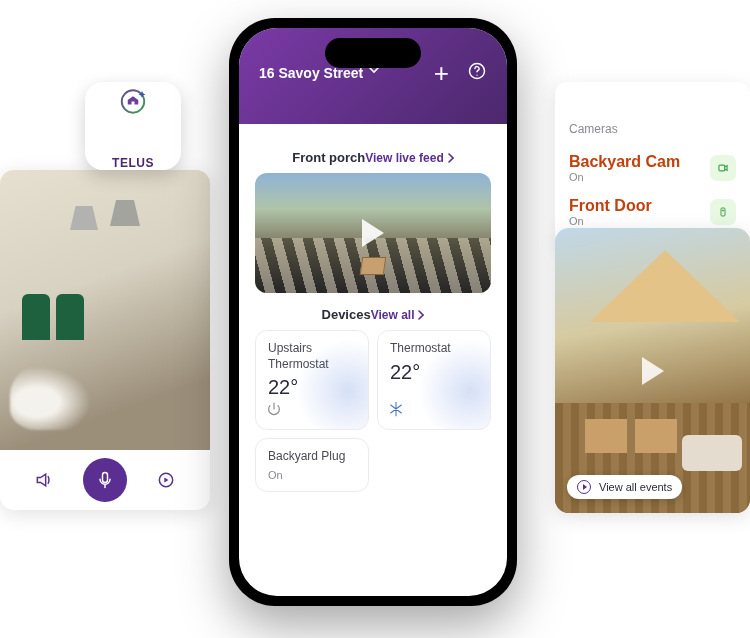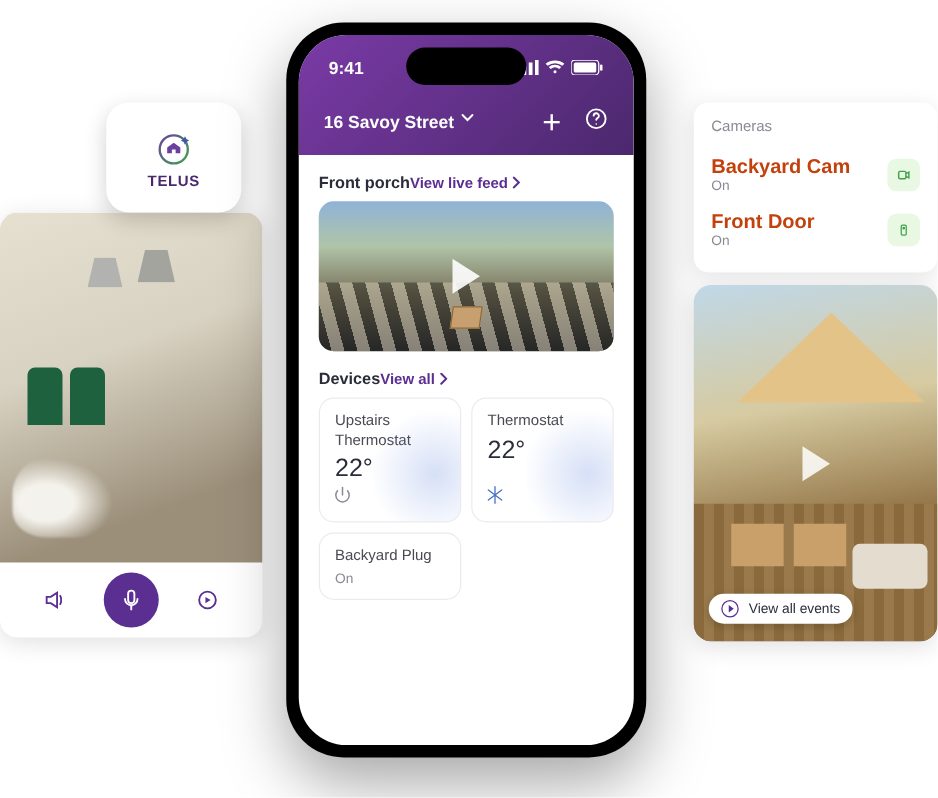--- a/index.html
+++ b/index.html
@@ -20,24 +20,24 @@
   .left-feed .image { height: 280px; background: linear-gradient(160deg, #e6e0d0 0%, #d8d2c2 40%, #9b8f7a 80%); position: relative; }
   .left-feed .controls { display:flex; align-items:center; justify-content:center; gap:22px; height:60px; }
   .ctrl-btn { width:34px; height:34px; display:flex; align-items:center; justify-content:center; color:#5b2f91; }
   .ctrl-btn.main { width:44px; height:44px; background:#5b2f91; border-radius:50%; color:#fff; }
 
   
   .app-badge {
     position: absolute;
     left: 85px;
     top: 82px;
-    width: 108px; height: 88px;
+    width: 96px; height: 88px;
     background:#fff; border-radius:18px;
     box-shadow: 0 6px 18px rgba(0,0,0,0.18);
-    display:flex; flex-direction:column; align-items:center; justify-content:center;
+    display:flex; flex-direction:column; align-items:center; justify-content:space-between;
     gap:2px;
   }
   .app-badge svg { width:36px; height:36px; }
   .app-badge .label { font-size:12px; font-weight:700; letter-spacing:0.5px; color:#4b286d; }
 
   
   .phone {
     position:absolute; left: 229px; top: 18px;
     width: 288px; height: 588px;
     background:#000; border-radius:46px; padding:10px;
@@ -53,21 +53,21 @@
   }
   .status-bar { display:flex; justify-content:space-between; align-items:center; font-size:14px; font-weight:600; padding:0 8px; height:24px;}
   .status-right { display:flex; gap:5px; align-items:center;}
   .header-row { display:flex; justify-content:space-between; align-items:center; margin-top:18px; padding:0 4px;}
   .location { font-size:14px; font-weight:600; display:flex; align-items:flex-start; gap:6px;}
   .header-actions { display:flex; gap:18px; align-items:center;}
   .header-actions span { font-size:22px; font-weight:300; line-height:1;}
 
   .content { padding: 14px 16px 0; height: calc(100% - 96px); overflow:hidden;}
   h1.greeting { font-size:24px; font-weight:600; color:#2a2c3a; margin-bottom:14px;}
-  .section-head { display:flex; justify-content:flex-start; align-items:center; margin-bottom:8px;}
+  .section-head { display:flex; justify-content:center; align-items:center; margin-bottom:8px;margin-top:12px;}
   .section-head .title { font-size:13px; font-weight:700; color:#2a2c3a;}
   .section-head .link { font-size:12px; font-weight:600; color:#5b2f91; display:flex; align-items:center; gap:4px;}
 
   .porch-thumb {
     width:100%; height:120px; border-radius:12px;
     background: linear-gradient(180deg, #8fb3d6 0%, #b0c4a8 30%, #7d7860 60%, #3a3a3a 100%);
     position:relative; overflow:hidden; margin-bottom:14px;
   }
   .play-overlay {
     position:absolute; top:50%; left:50%; transform:translate(-50%,-50%);
@@ -86,21 +86,21 @@
   .device-card .glow { position:absolute; right:-30px; top:-10px; width:100px; height:140px; background:radial-gradient(circle at center, rgba(90,130,220,0.25), transparent 60%); }
   .device-card.small { min-height:46px;}
   .device-card.small .state { font-size:11px; color:#8a8a96; margin-top:2px;}
 
   
   .cam-list {
     position:absolute; right:0; top:82px; width:195px;
     background:#fff; border-radius:12px; box-shadow:0 4px 18px rgba(0,0,0,0.10);
     padding:12px 14px;
   }
-  .cam-list .head { font-size:12px; color:#8a8a96; margin-bottom:10px; font-weight:500;}
+  .cam-list .head { font-size:12px; color:#8a8a96; margin-bottom:10px; font-weight:500;margin-top:28px;}
   .cam-row { display:flex; justify-content:space-between; align-items:center; padding:7px 0;}
   .cam-row .info .name { font-size:16px; font-weight:700; color:#c2410c;}
   .cam-row .info .state { font-size:11px; color:#8a8a96;}
   .cam-row .pill { width:26px; height:26px; border-radius:7px; background:#e8f8e2; display:flex; align-items:center; justify-content:center; color:#3fa34d;}
 
   .right-feed {
     position:absolute; right:0; top:228px; width:195px; height:285px;
     border-radius:14px; box-shadow:0 4px 20px rgba(0,0,0,0.12);
     background:linear-gradient(170deg,#c0d8e8 0%, #d6caa0 35%, #8a6a3c 70%, #5a4830 100%);
     overflow:hidden;
@@ -187,39 +187,20 @@
     <path d="M17 30v-6l7-5 7 5v6h-5v-4h-4v4z" fill="#6b3fa0"></path>
     <path d="M36 12l1.5 3 3 1.5-3 1.5L36 21l-1.5-3-3-1.5 3-1.5z" fill="#3b5ba5"></path>
   </svg>
   <div class="label">TELUS</div>
 </div>
 
 <div class="phone">
   <div class="island"></div>
   <div class="screen">
     <div class="header">
-      <div class="status-bar">
-        <span>9:41</span>
-        <span class="status-right">
-          <svg width="18" height="12" viewBox="0 0 18 12">
-              <rect x="0" y="8" width="3" height="4" fill="#fff"></rect>
-              <rect x="5" y="5" width="3" height="7" fill="#fff"></rect>
-              <rect x="10" y="2" width="3" height="10" fill="#fff"></rect>
-              <rect x="15" y="0" width="3" height="12" fill="#fff"></rect>
-            </svg>
-          <svg width="16" height="12" viewBox="0 0 16 12">
-              <path d="M8 10.5a1.2 1.2 0 100-2.4 1.2 1.2 0 000 2.4zM3 5.5a8 8 0 0110 0l-1.6 1.6a5.6 5.6 0 00-6.8 0L3 5.5zM.5 3A12 12 0 0115.5 3l-1.6 1.6a9.6 9.6 0 00-11.8 0L.5 3z" fill="#fff"></path>
-            </svg>
-          <svg width="26" height="12" viewBox="0 0 26 12">
-              <rect x="0" y="0" width="22" height="12" rx="3" fill="none" stroke="#fff" stroke-width="1"></rect>
-              <rect x="2" y="2" width="18" height="8" rx="1.5" fill="#fff"></rect>
-              <rect x="23" y="3.5" width="2" height="5" rx="1" fill="#fff"></rect>
-            </svg>
-        </span>
-      </div>
       <div class="header-row">
         <div class="location">
           <span>16 Savoy Street</span>
           <svg width="10" height="10" viewBox="0 0 10 10">
               <path d="M1 3l4 4 4-4" stroke="#fff" stroke-width="1.6" fill="none" stroke-linecap="round"></path>
             </svg>
         </div>
         <div class="header-actions">
           <span style="font-size:26px;">+</span>
           <span>

